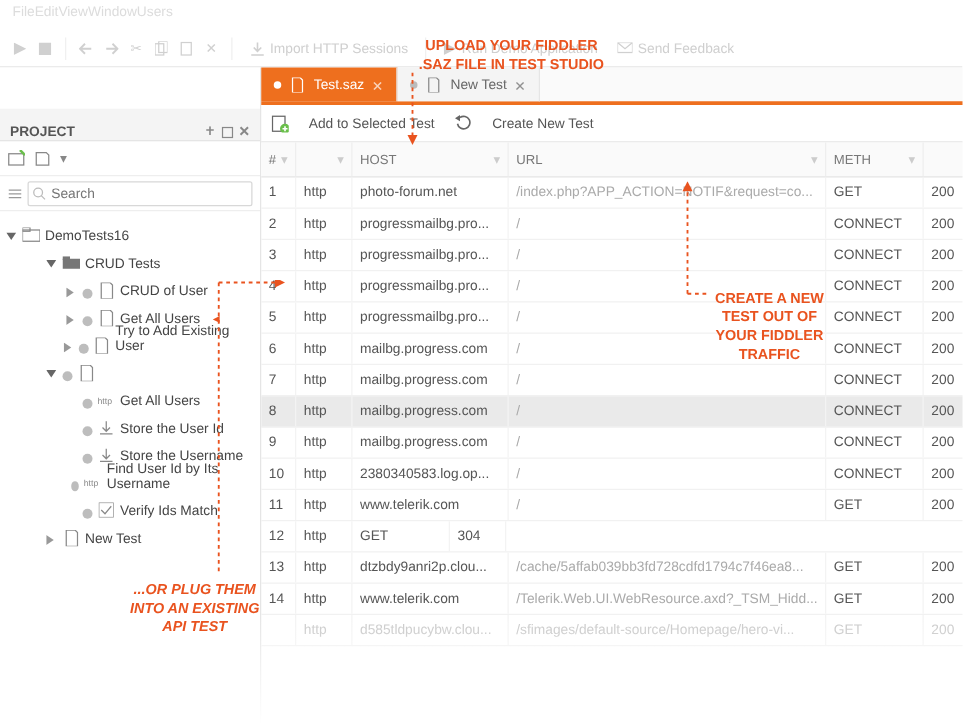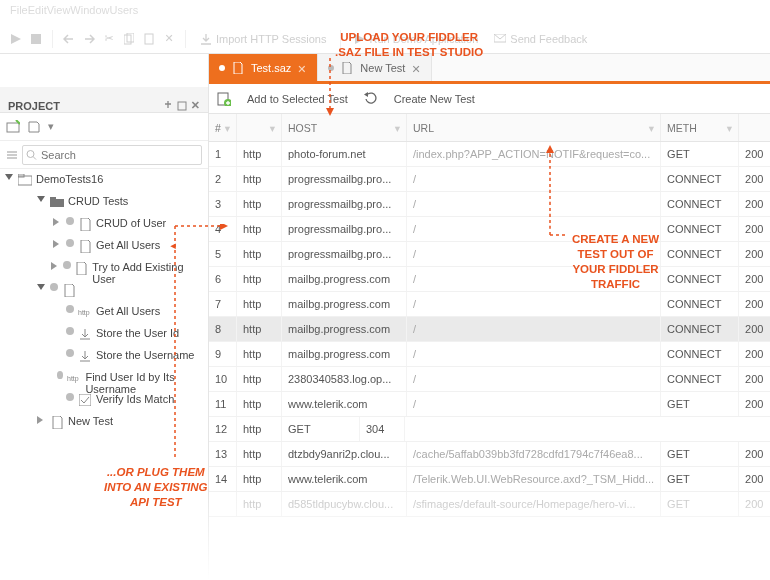--- a/index.html
+++ b/index.html
@@ -14,21 +14,21 @@
 
 .project { width:270px; border-right:1px solid #e5e5e5; display:flex; flex-direction:column; background:#fff;}
 .project-head { height:26px; background:#f4f4f4; border-bottom:1px solid #e5e5e5; display:flex; align-items:flex-end; padding:0 8px; font-size:11px; font-weight:600; color:#555; justify-content:space-between;margin-top:33px;}
 .project-head .right { display:flex; gap:4px; align-items:center;}
 .small-icons { height:28px; display:flex; align-items:center; padding:0 6px; gap:8px; border-bottom:1px solid #eee;}
 .search-row { height:28px; display:flex; align-items:center; padding:4px 6px; border-bottom:1px solid #eee; gap:4px;}
 .search-row input { flex:1; border:1px solid #d8d8d8; border-radius:2px; padding:3px 18px 3px 18px; font-size:11px; color:#888;}
 .search-row .search-wrap { position:relative; flex:1;}
 .search-row .mag { position:absolute; left:4px; top:50%; transform:translateY(-50%); color:#bbb;}
 .tree { flex:1; overflow:auto; padding:4px 0 4px 4px;}
-.node { display:flex; align-items:flex-start; height:22px; padding-right:4px; gap:4px; cursor:default;}
+.node { display:flex; align-items:flex-end; height:22px; padding-right:4px; gap:4px; cursor:default;}
 .ind { display:inline-block; }
 .tw { width:10px; height:10px; display:inline-flex; align-items:center; justify-content:center;}
 .tw svg{width:8px;height:8px;}
 .dot { width:8px;height:8px;border-radius:50%; background:#bdbdbd; display:inline-block;}
 .ficon { width:14px;height:14px; display:inline-flex;align-items:center;justify-content:center;}
 .node-label { font-size:11px; color:#444;}
 
 .right-pane { flex:1; display:flex; flex-direction:column; position:relative;}
 .tabstrip { height:30px; background:#fafafa; border-bottom:3px solid #ee6f1e; display:flex; align-items:flex-end;}
 .tab { height:27px; display:flex; align-items:center; gap:6px; padding:0 10px; font-size:11px; color:#666; border-right:1px solid #e5e5e5; background:#f4f4f4;}

